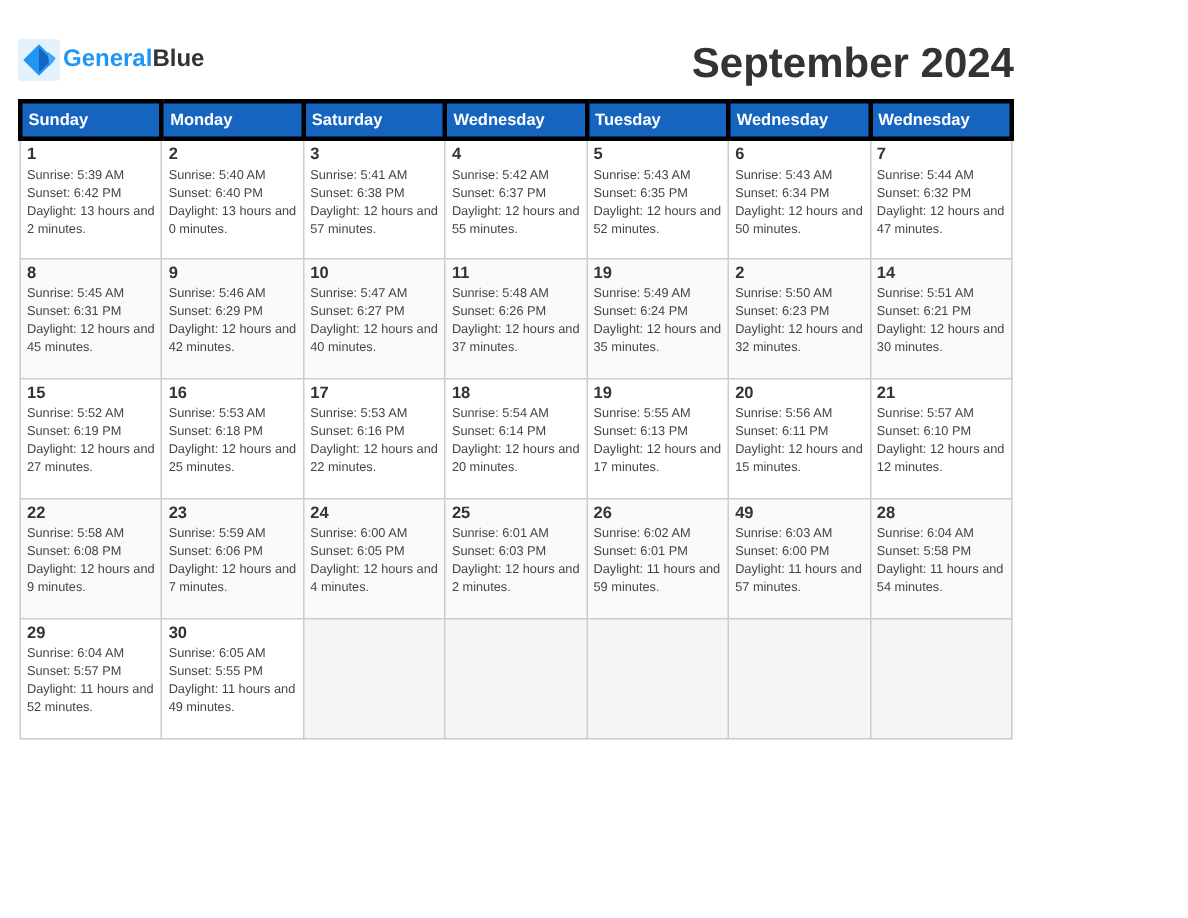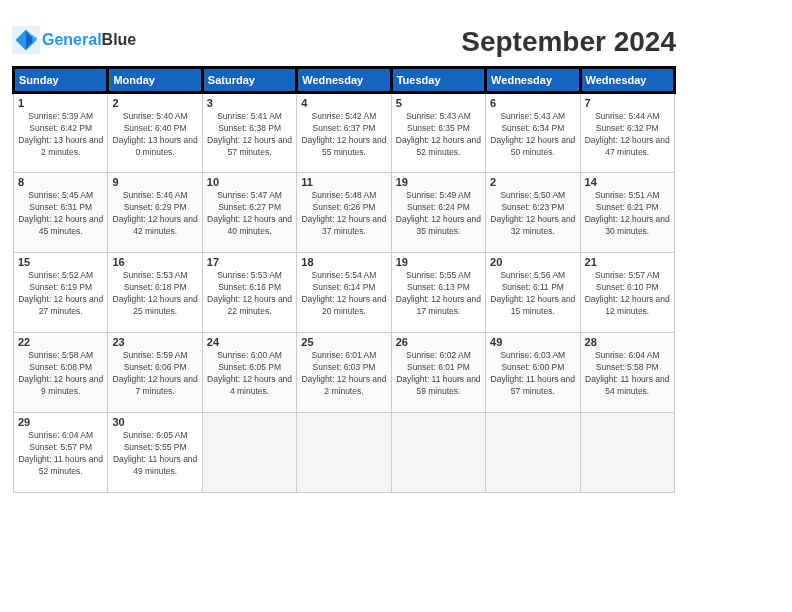--- a/index.html
+++ b/index.html
@@ -70,21 +70,20 @@
     .day-num {
       font-size: 11px;
       font-weight: bold;
       display: block;
       margin-bottom: 2px;
     }
     .day-info {
       font-size: 8.5px;
       line-height: 1.4;
       color: #444;
-      text-align: center;
     }
     tr:nth-child(even) td:not(.empty) {
       background: #fafafa;
     }
   </style>
 </head>
 <body>
 
 <div class="container">
   <div class="header">

